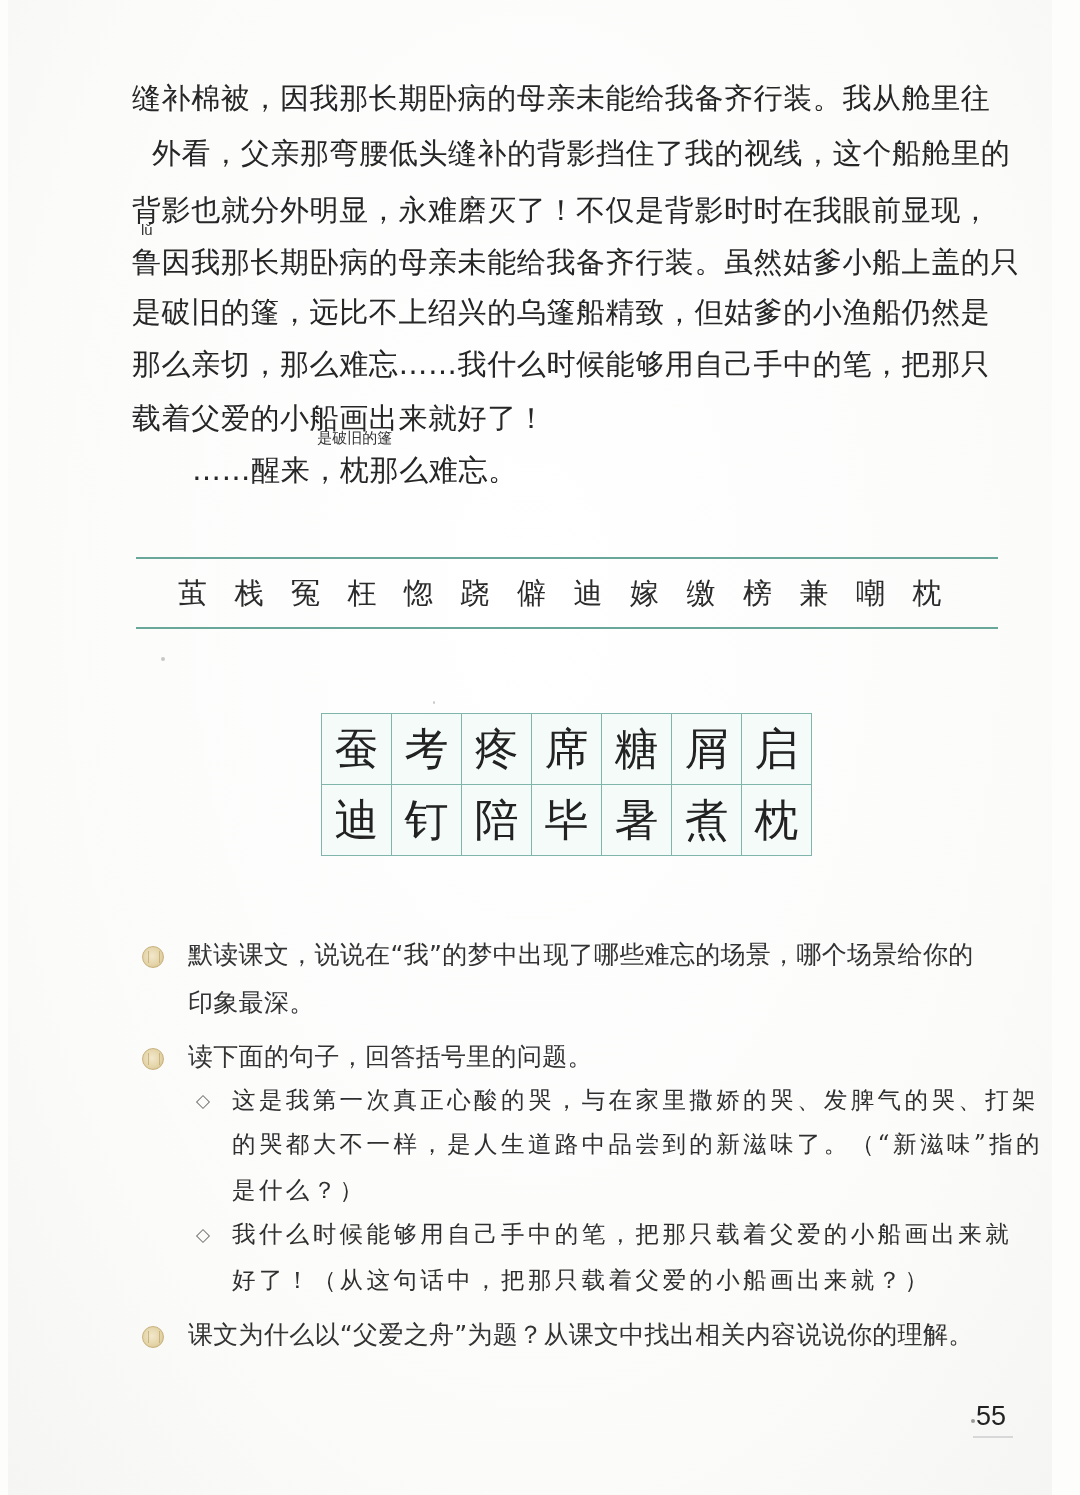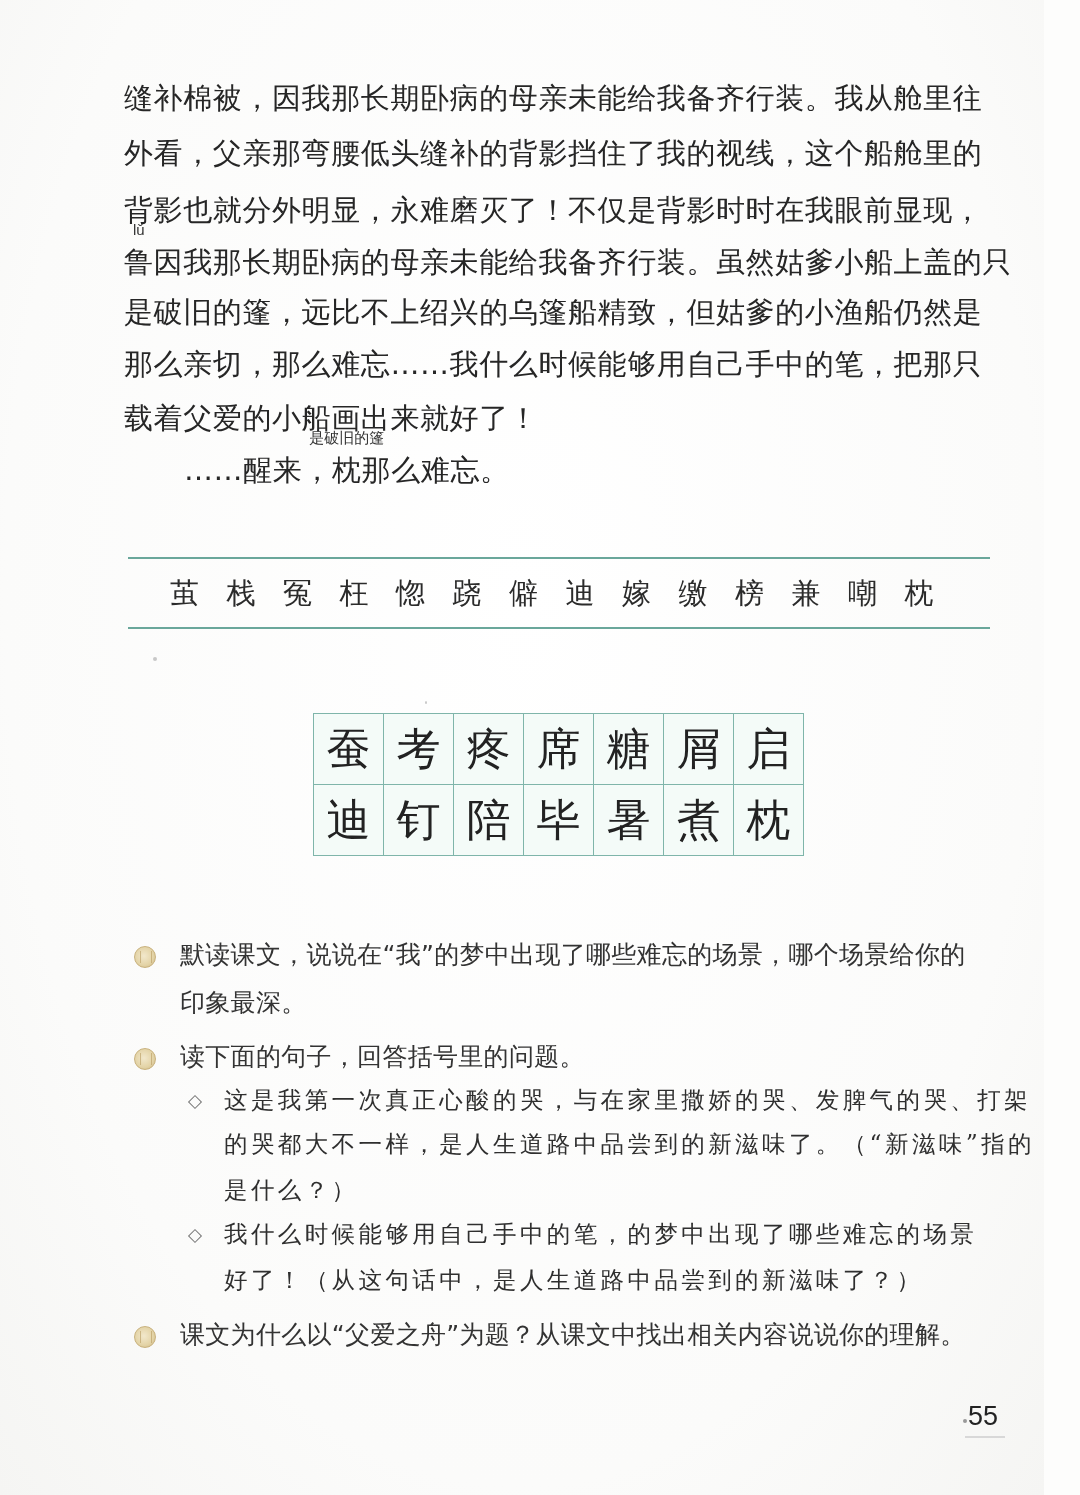--- a/index.html
+++ b/index.html
@@ -10,21 +10,21 @@
       width: 1080px;
       height: 1495px;
       background: #fdfdfc;
       position: relative;
       overflow: hidden;
       font-family: "DejaVu Sans", "Liberation Sans", sans-serif;
       color: #2a2a2a;
     }
     .page {
       position: absolute;
-      left: 0; top: 0;
+      left: 8px; top: 0;
       width: 1044px; height: 1495px;
       background: radial-gradient(ellipse at 50% 40%, #ffffff 0%, #fbfbfa 70%, #f5f5f3 100%);
     }
     
     .para-block {
       position: absolute;
       left: 124px;
       top: 78px;
       width: 870px;
     }
@@ -201,21 +201,21 @@
       background: #c8c8c8;
     }
   </style>
 </head>
 <body>
 
 <div class="page">
 
   <div class="para-block">
     <div class="para-line" style="top:0px;">缝补棉被，因我那长期卧病的母亲未能给我备齐行装。我从舱里往</div>
-    <div class="para-line" style="top:55px;">外看，父亲那弯腰低头缝补的背影挡住了我的视线，这个船舱里的</div>
+    <div class="para-line" style="top:55px;margin-left:20px;">外看，父亲那弯腰低头缝补的背影挡住了我的视线，这个船舱里的</div>
     <div class="para-line" style="top:112px;">背影也就分外明显，永难磨灭了！不仅是背影时时在我眼前显现，</div>
     <div class="para-line" style="top:164px;">
       <span class="ruby-wrap">
         <span class="pinyin">lǔ</span>
         <span>鲁</span>
       </span><span>因我那长期卧病的母亲未能给我备齐行装。虽然姑爹小船上盖的只</span>
     </div>
     <div class="para-line" style="top:214px;">是破旧的篷，远比不上绍兴的乌篷船精致，但姑爹的小渔船仍然是</div>
     <div class="para-line" style="top:266px;">那么亲切，那么难忘……我什么时候能够用自己手中的笔，把那只</div>
     <div class="para-line" style="top:320px;">载着父爱的小船画出来就好了！</div>
@@ -287,22 +287,22 @@
 
   <div class="sub-item" style="top:1088px;">
     <span class="diamond"></span>
     <div class="sub-line" style="top:-4px;">这是我第一次真正心酸的哭，与在家里撒娇的哭、发脾气的哭、打架</div>
     <div class="sub-line" style="top:40px;">的哭都大不一样，是人生道路中品尝到的新滋味了。（“新滋味”指的</div>
     <div class="sub-line" style="top:86px;">是什么？）</div>
   </div>
 
   <div class="sub-item" style="top:1222px;">
     <span class="diamond"></span>
-    <div class="sub-line" style="top:-4px;">我什么时候能够用自己手中的笔，的梦中出现了哪些难忘的场景</div>
-    <div class="sub-line" style="top:42px;">好了！（从这句话中，是人生道路中品尝到的新滋味了？）</div>
+    <div class="sub-line" style="top:-4px;">我什么时候能够用自己手中的笔，把那只载着父爱的小船画出来就</div>
+    <div class="sub-line" style="top:42px;">好了！（从这句话中，把那只载着父爱的小船画出来就？）</div>
   </div>
 
   <div class="question" style="top:1318px;">
     <span class="q-icon" style="top:8px;"></span>
     <div class="q-line" style="top:0px;">课文为什么以“父爱之舟”为题？从课文中找出相关内容说说你的理解。</div>
   </div>
 
   <div class="page-number-dot"></div>
   <div class="page-number">55</div>
   <div class="footer-mark"></div>

